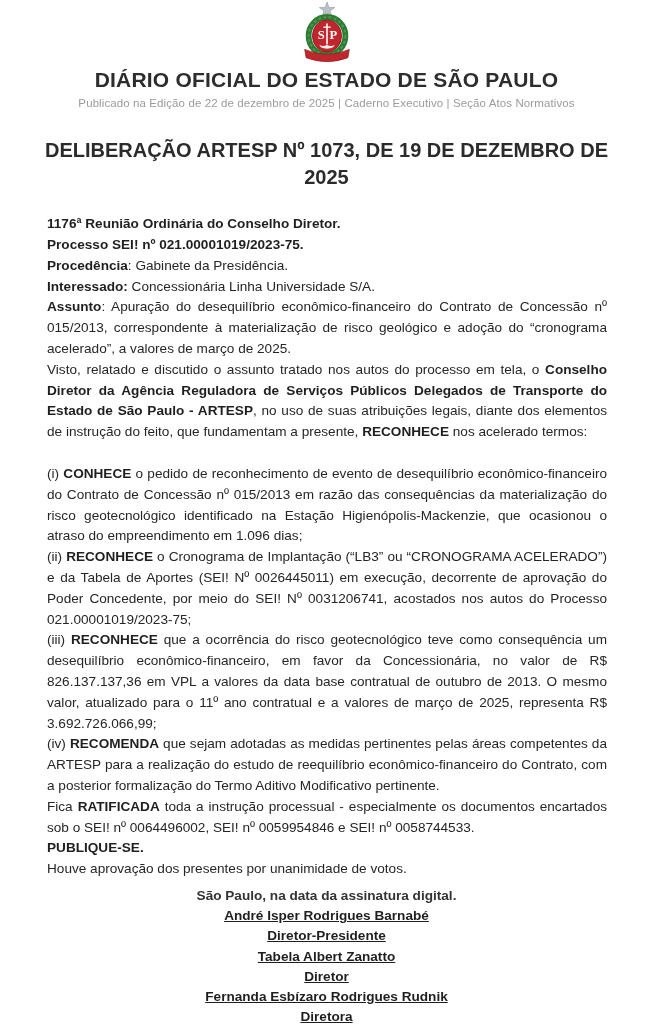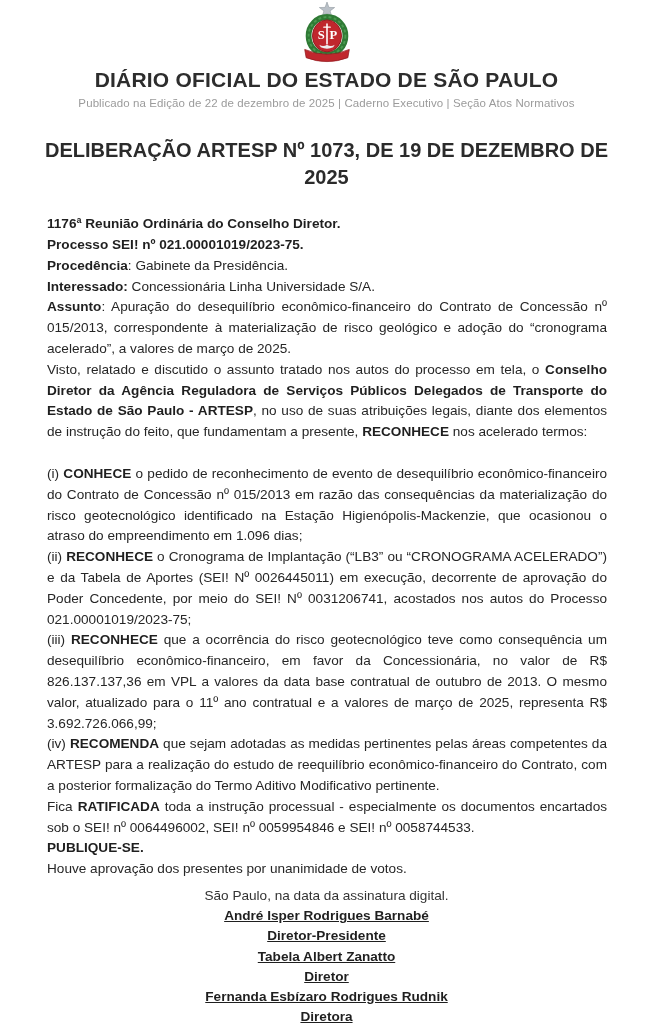--- a/index.html
+++ b/index.html
@@ -46,21 +46,21 @@
   .body-text p { margin: 0; }
   .body-text b { font-weight: 700; color: #1f1f1f; margin-top: 23px; }
   .spacer { height: 21px; }
   .sign-block {
     text-align: center;
     font-size: 13.6px;
     line-height: 20.2px;
     color: #262626;
     margin-top: 6px;
   }
-  .place-line { font-weight: 400; color: #333333; }
+  .place-line { font-weight: 700; color: #333333; }
   .sign-name, .sign-role { font-weight: 700; color: #1f1f1f; text-decoration: underline; }
 </style>
 </head>
 <body>
 
 <div class="page">
 
   <div class="header">
     <div class="emblem-wrap">
       <svg width="58" height="62" viewBox="0 0 58 64" aria-hidden="true">

